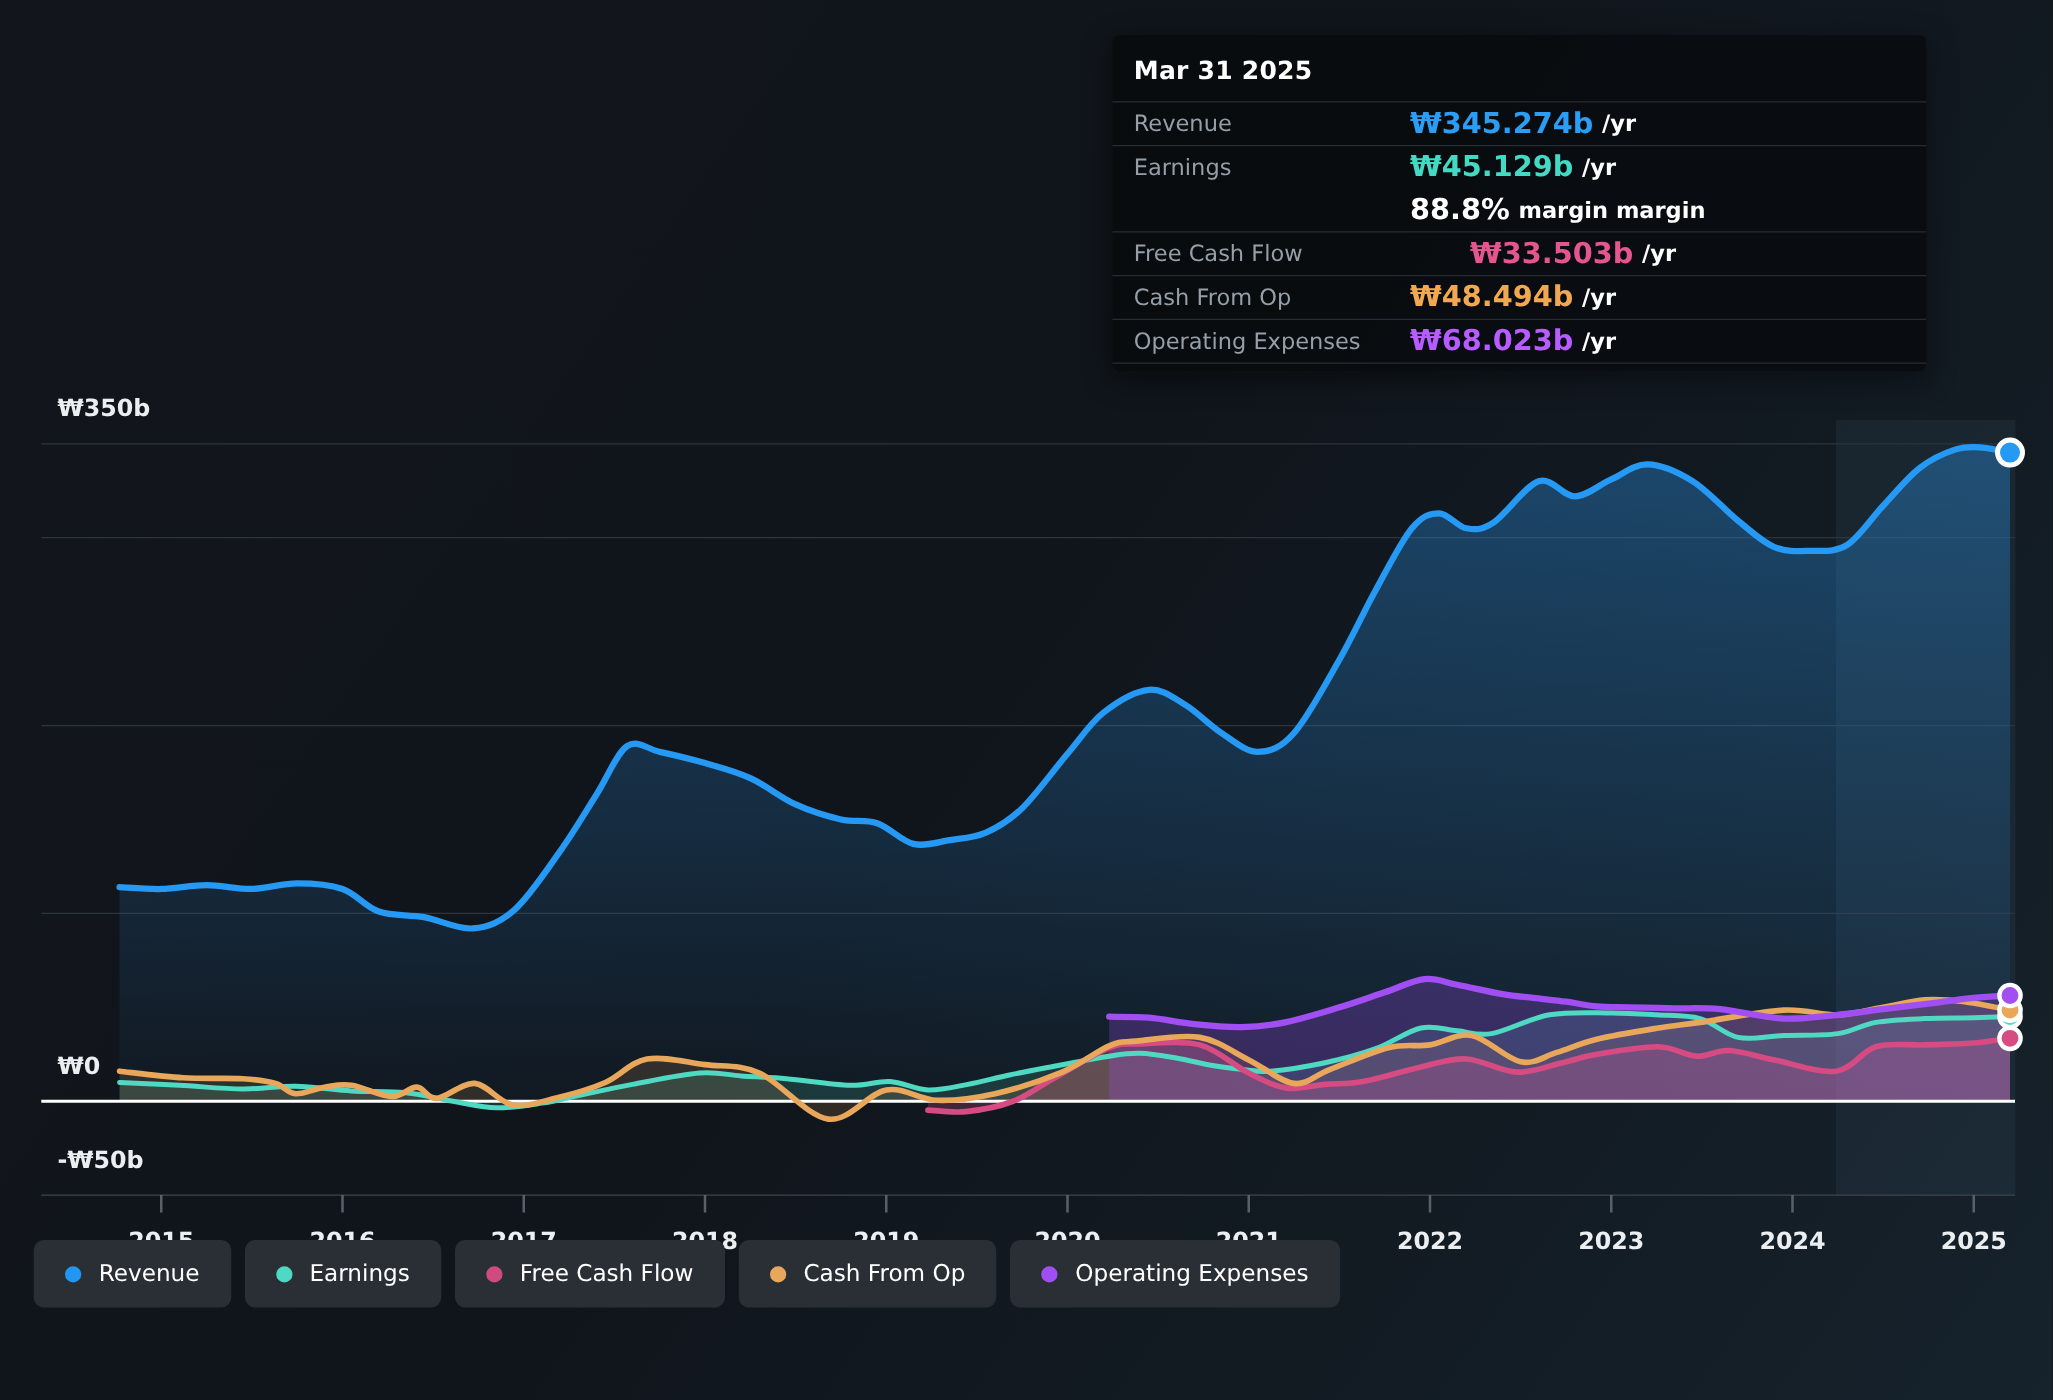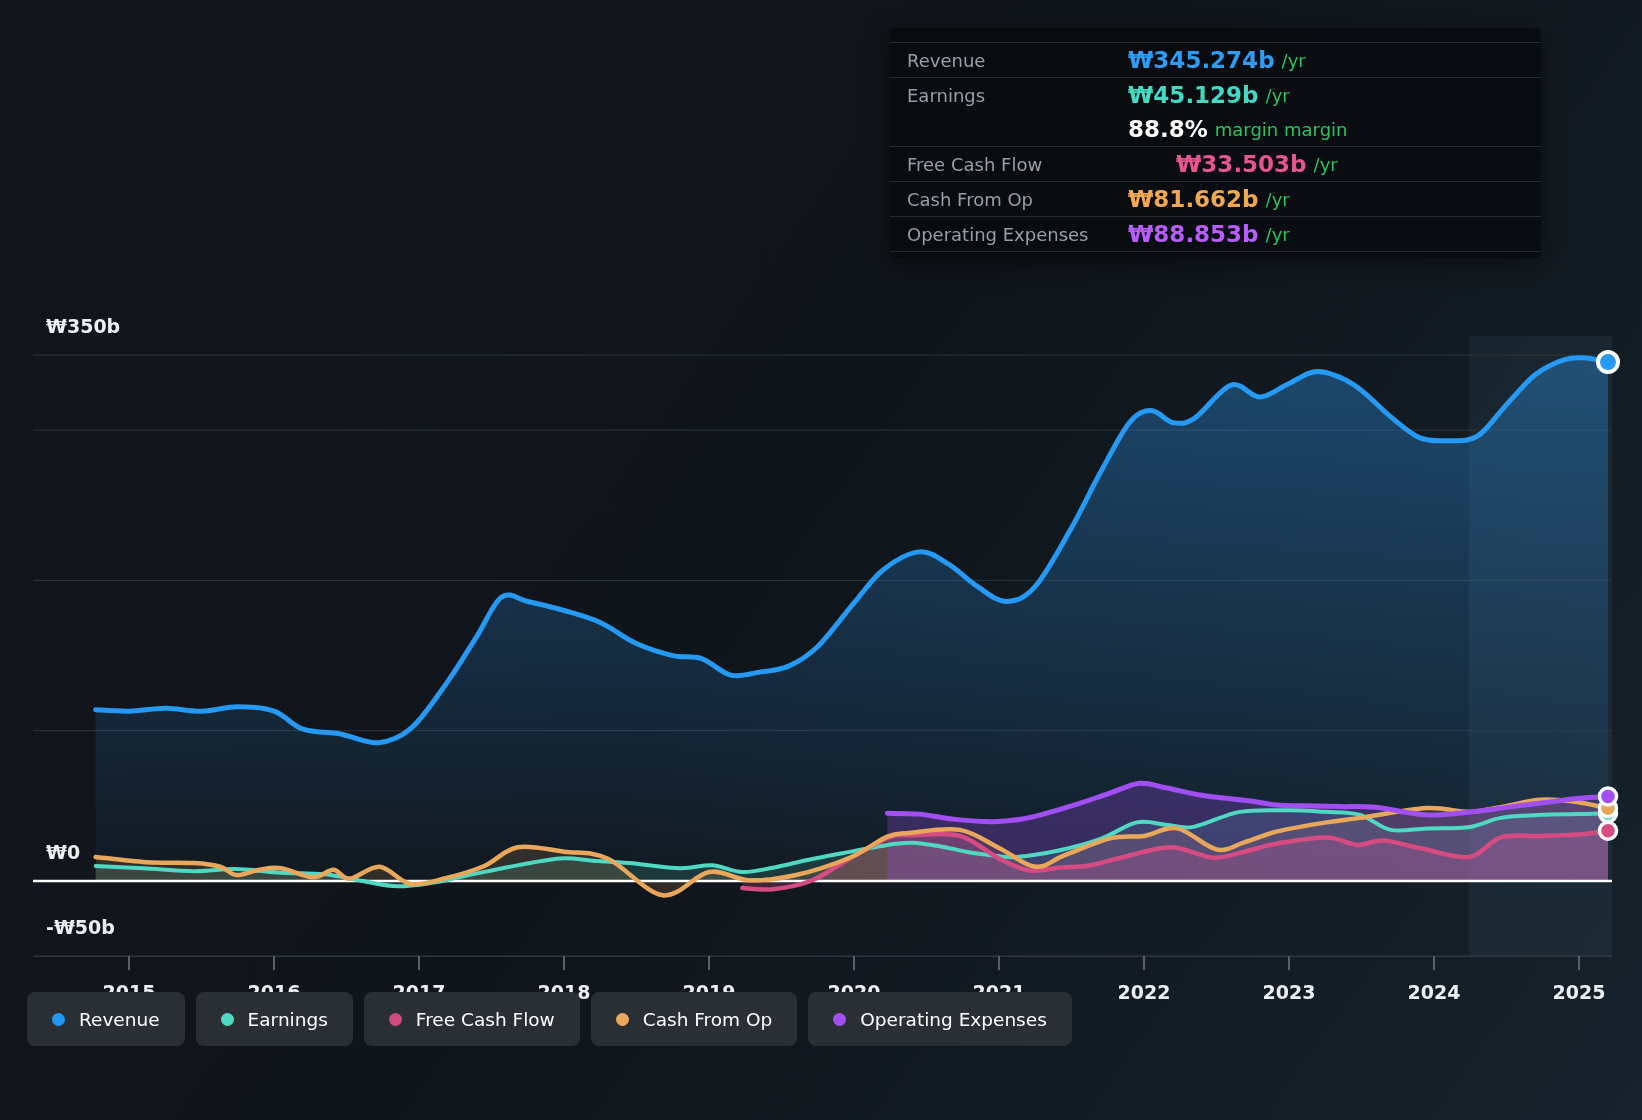--- a/index.html
+++ b/index.html
@@ -20,21 +20,21 @@
     box-shadow:0 6px 24px rgba(0,0,0,0.45);
     padding:14px 0 6px 0;
   }
   .tt-title{padding:2px 17px 13px 17px;font-size:20px;font-weight:700;color:#ffffff;letter-spacing:.2px;}
   .tt-row{display:flex;align-items:center;height:34px;padding:0 17px;border-top:1px solid #262c33;}
   .tt-row.no-border{border-top:none;}
   .tt-row.last{border-bottom:1px solid #262c33;}
   .tt-label{width:221px;flex:0 0 221px;color:#969ea8;font-size:18px;}
   .tt-value{font-size:23px;font-weight:700;}
   .tt-value.white{color:#ffffff;}
-  .tt-suffix{color:#22c55e;font-size:18px;font-weight:400;margin-left:7px;}
+  .tt-suffix{color:#ffffff;font-size:18px;font-weight:700;margin-left:7px;}
   
   .legend{position:absolute;left:27px;top:992px;display:flex;gap:11px;}
   .chip{
     display:flex;align-items:center;gap:14px;height:54px;padding:0 25px;
     background:#2a2f36;border-radius:8px;color:#ffffff;font-size:18.5px;cursor:pointer;
   }
   .dot{width:13px;height:13px;border-radius:50%;flex:0 0 13px;}
 </style>
 </head>
 <body>
@@ -91,20 +91,21 @@
       <path d="M 95.64999999999736,856.9542864 C 104.1083333333285,857.8309530416667 129.9666666666493,861.2123815166667 146.39999999998417,862.21428625 C 162.83333333331905,863.2161909833333 181.92500000000132,862.21428625 194.2500000000066,862.9657148 C 206.57500000001187,863.71714335 213.34166666668338,864.7190480833333 220.35000000001583,866.72285755 C 227.35833333334827,868.7266670166666 229.77500000000177,874.4876192333334 236.30000000000132,874.9885716 C 242.82500000000087,875.4895239666666 252.00833333334785,870.855714575 259.5000000000132,869.72857175 C 266.99166666667855,868.601428925 272.30833333332936,866.9733337333333 281.2499999999934,868.22571465 C 290.19166666665745,869.4780955666666 304.4499999999943,876.9923810666667 313.14999999999736,877.24285725 C 321.8500000000004,877.4933334333334 327.4083333333452,869.4780955666668 333.45000000001187,869.72857175 C 339.49166666667855,869.9790479333333 341.66666666666555,879.2466667166666 349.39999999999736,878.74571435 C 357.1333333333292,878.2447619833333 369.7000000000009,865.8461909083333 379.85000000000264,866.72285755 C 390.0000000000044,867.5995241916667 399.1833333333404,882.1271428250001 410.3000000000079,884.0057142 C 421.41666666667544,885.884285575 434.22500000000815,881 446.5500000000079,877.9942858 C 458.8750000000077,874.9885715999999 472.4083333333397,871.1061907583332 484.2500000000066,865.971429 C 496.09166666667346,860.8366672416666 504.3083333333437,849.5652389916667 517.6000000000092,847.18571525 C 530.8916666666748,844.8061915083334 549.0166666666693,849.815715175 564,851.69428655 C 578.9833333333307,853.572857925 591.0666666666585,851.1933341833334 607.4999999999934,858.4571435 C 623.9333333333283,865.7209528166667 645.6833333333415,893.0228568 662.6000000000092,895.27714245 C 679.516666666677,897.5314281000001 694.5000000000022,874.4876192333334 709,871.9828574000001 C 723.4999999999978,869.4780955666668 735.0999999999982,879.7476190833333 749.599999999996,880.24857145 C 764.0999999999939,880.7495238166666 779.3249999999855,878.74571435 795.9999999999868,874.9885716 C 812.6749999999881,871.23142885 834.4250000000013,864.0928576250001 849.650000000004,857.70571495 C 864.8750000000066,851.318572275 877.4416666666673,840.798572575 887.3500000000026,836.66571555 C 897.258333333338,832.5328585249999 897.0166666666825,834.035715625 909.1000000000158,832.9085728 C 921.1833333333492,831.781429975 944.8666666666719,827.3980967666666 959.8500000000026,829.9028586 C 974.8333333333334,832.4076204333332 986.4333333333337,841.8004773083334 999,847.9371438000001 C 1011.5666666666663,854.0738102916667 1024.3749999999989,865.4704766333333 1035.25,866.72285755 C 1046.1250000000011,867.9752384666666 1051.6833333333404,860.2104767833333 1064.2500000000066,855.4514293 C 1076.8166666666727,850.6923818166666 1097.3583333333318,841.4247630333333 1110.6499999999974,838.16857265 C 1123.941666666663,834.9123822666667 1132.8833333333325,837.5423821916668 1144,835.9142870000001 C 1155.1166666666675,834.2861918083333 1165.2666666666694,826.14571585 1177.3500000000026,828.4000015 C 1189.433333333336,830.6542871500001 1205.141666666666,847.1857152499999 1216.5,849.4400009 C 1227.858333333334,851.69428655 1235.350000000005,844.9314296 1245.5000000000066,841.9257154 C 1255.6500000000083,838.9200011999999 1263.8666666666786,834.6619060833333 1277.4000000000106,831.4057157 C 1290.9333333333425,828.1495253166667 1312.9250000000002,824.6428587500001 1326.6999999999987,822.3885731 C 1340.4749999999972,820.13428745 1343.375,820.2595255416666 1360.0500000000013,817.8800018 C 1376.7250000000026,815.5004780583333 1408.38333333334,809.1133353833333 1426.7500000000066,808.11143065 C 1445.1166666666732,807.1095259166667 1456.9583333333344,812.2442876750001 1470.25,811.8685734000001 C 1483.5416666666656,811.492859125 1494.8999999999996,807.8609544666666 1506.5,805.857145 C 1518.1000000000004,803.8533355333333 1528.9750000000015,800.5971451500001 1539.8500000000026,799.8457166000001 C 1550.7250000000038,799.09428805 1560.3916666666726,799.9709546916666 1571.7500000000066,801.3485737 C 1583.1083333333406,802.7261927083333 1601.9583333333399,806.984287825 1608.0000000000066,808.11143065" fill="none" stroke="#e9a75b" stroke-width="4.5" stroke-linecap="round" stroke-linejoin="round"></path>
       <path d="M 887.3500000000026,813.3714305 C 892.6666666666699,813.4966685916667 907.8916666666726,813.1209543166667 919.2500000000066,814.12285905 C 930.6083333333406,815.1247637833333 943.1750000000068,818.1304779833333 955.5000000000066,819.3828589 C 967.8250000000064,820.6352398166666 981.1166666666719,821.8876207333334 993.2000000000053,821.63714455 C 1005.2833333333386,821.3866683666666 1014.9500000000074,820.5100017249999 1028.0000000000066,817.8800018 C 1041.0500000000056,815.250001875 1058.2083333333344,809.8647639333333 1071.5,805.857145 C 1084.7916666666656,801.8495260666666 1096.391666666666,797.5914309499999 1107.75,793.8342882 C 1119.108333333334,790.07714545 1129.9833333333352,784.3161932333333 1139.650000000004,783.3142885 C 1149.3166666666727,782.3123837666667 1155.358333333345,785.8190503333334 1165.7500000000132,787.8228598000001 C 1176.1416666666814,789.8266692666667 1191.850000000017,793.5838120166667 1202.0000000000132,795.3371453 C 1212.1500000000094,797.0904785833333 1218.1916666666596,797.3409547666668 1226.6499999999908,798.3428595 C 1235.108333333322,799.3447642333333 1244.2916666666633,800.221430875 1252.75,801.3485737 C 1261.2083333333367,802.4757165249999 1268.9416666666793,804.3542879 1277.4000000000106,805.10571645 C 1285.8583333333418,805.8571450000001 1293.108333333324,805.6066688166666 1303.4999999999868,805.857145 C 1313.8916666666496,806.1076211833333 1327.6666666666536,806.3580973666666 1339.7499999999868,806.60857355 C 1351.83333333332,806.8590497333333 1361.4999999999836,805.9823830916666 1375.9999999999868,807.3600021 C 1390.49999999999,808.7376211083333 1411.041666666671,814.12285905 1426.7500000000066,814.8742876 C 1442.4583333333421,815.62571615 1456.9583333333344,813.1209543166667 1470.25,811.8685734000001 C 1483.5416666666656,810.6161924833334 1494.4166666666667,808.8628592 1506.5,807.3600021 C 1518.5833333333333,805.857145 1530.6666666666667,804.3542879 1542.75,802.8514308 C 1554.8333333333333,801.3485737 1568.1249999999989,799.4199070883334 1579,798.3428595 C 1589.8750000000011,797.2658119116667 1603.1666666666722,796.7147643083333 1608.0000000000066,796.38914527" fill="none" stroke="#a14ff2" stroke-width="5" stroke-linecap="round" stroke-linejoin="round"></path>
       <circle cx="1608.0000000000066" cy="813.22114479" r="8.5" fill="#4fd9c2" stroke="#ffffff" stroke-width="3.5"></circle>
       <circle cx="1608.0000000000066" cy="830.65428715" r="8.5" fill="#d54b82" stroke="#ffffff" stroke-width="3.5"></circle>
       <circle cx="1608.0000000000066" cy="808.11143065" r="8.5" fill="#e9a75b" stroke="#ffffff" stroke-width="3.5"></circle>
       <circle cx="1608.0000000000066" cy="796.38914527" r="8.5" fill="#a14ff2" stroke="#ffffff" stroke-width="3.5"></circle>
       <circle cx="1608.0000000000066" cy="362.06344336999996" r="10" fill="#2599f4" stroke="#ffffff" stroke-width="4"></circle>
     </svg>
 
   <div class="tooltip">
+    <div class="tt-title">Mar 31 2025</div>
 
     <div class="tt-row">
       <span class="tt-label">Revenue</span>
       <span class="tt-value" style="color: rgb(43, 157, 244);">₩345.274b</span>
       <span class="tt-suffix">/yr</span>
     </div>
 
     <div class="tt-row">
       <span class="tt-label">Earnings</span>
       <span class="tt-value" style="color: rgb(67, 217, 197);">₩45.129b</span>
@@ -118,27 +119,27 @@
     </div>
 
     <div class="tt-row">
       <span class="tt-label">Free Cash Flow</span>
       <span class="tt-value" style="color: rgb(229, 85, 142); margin-left: 48px;">₩33.503b</span>
       <span class="tt-suffix">/yr</span>
     </div>
 
     <div class="tt-row">
       <span class="tt-label">Cash From Op</span>
-      <span class="tt-value" style="color: rgb(240, 169, 82);">₩81.662b</span>
+      <span class="tt-value" style="color: rgb(240, 169, 82);">₩48.494b</span>
       <span class="tt-suffix">/yr</span>
     </div>
 
     <div class="tt-row last">
       <span class="tt-label">Operating Expenses</span>
-      <span class="tt-value" style="color: rgb(183, 92, 255);">₩88.853b</span>
+      <span class="tt-value" style="color: rgb(183, 92, 255);">₩68.023b</span>
       <span class="tt-suffix">/yr</span>
     </div>
   </div>
 
   <div class="legend">
     <div class="chip">
       <span class="dot" style="background: rgb(33, 150, 243);"></span>
       <span>Revenue</span>
     </div>
     <div class="chip">

